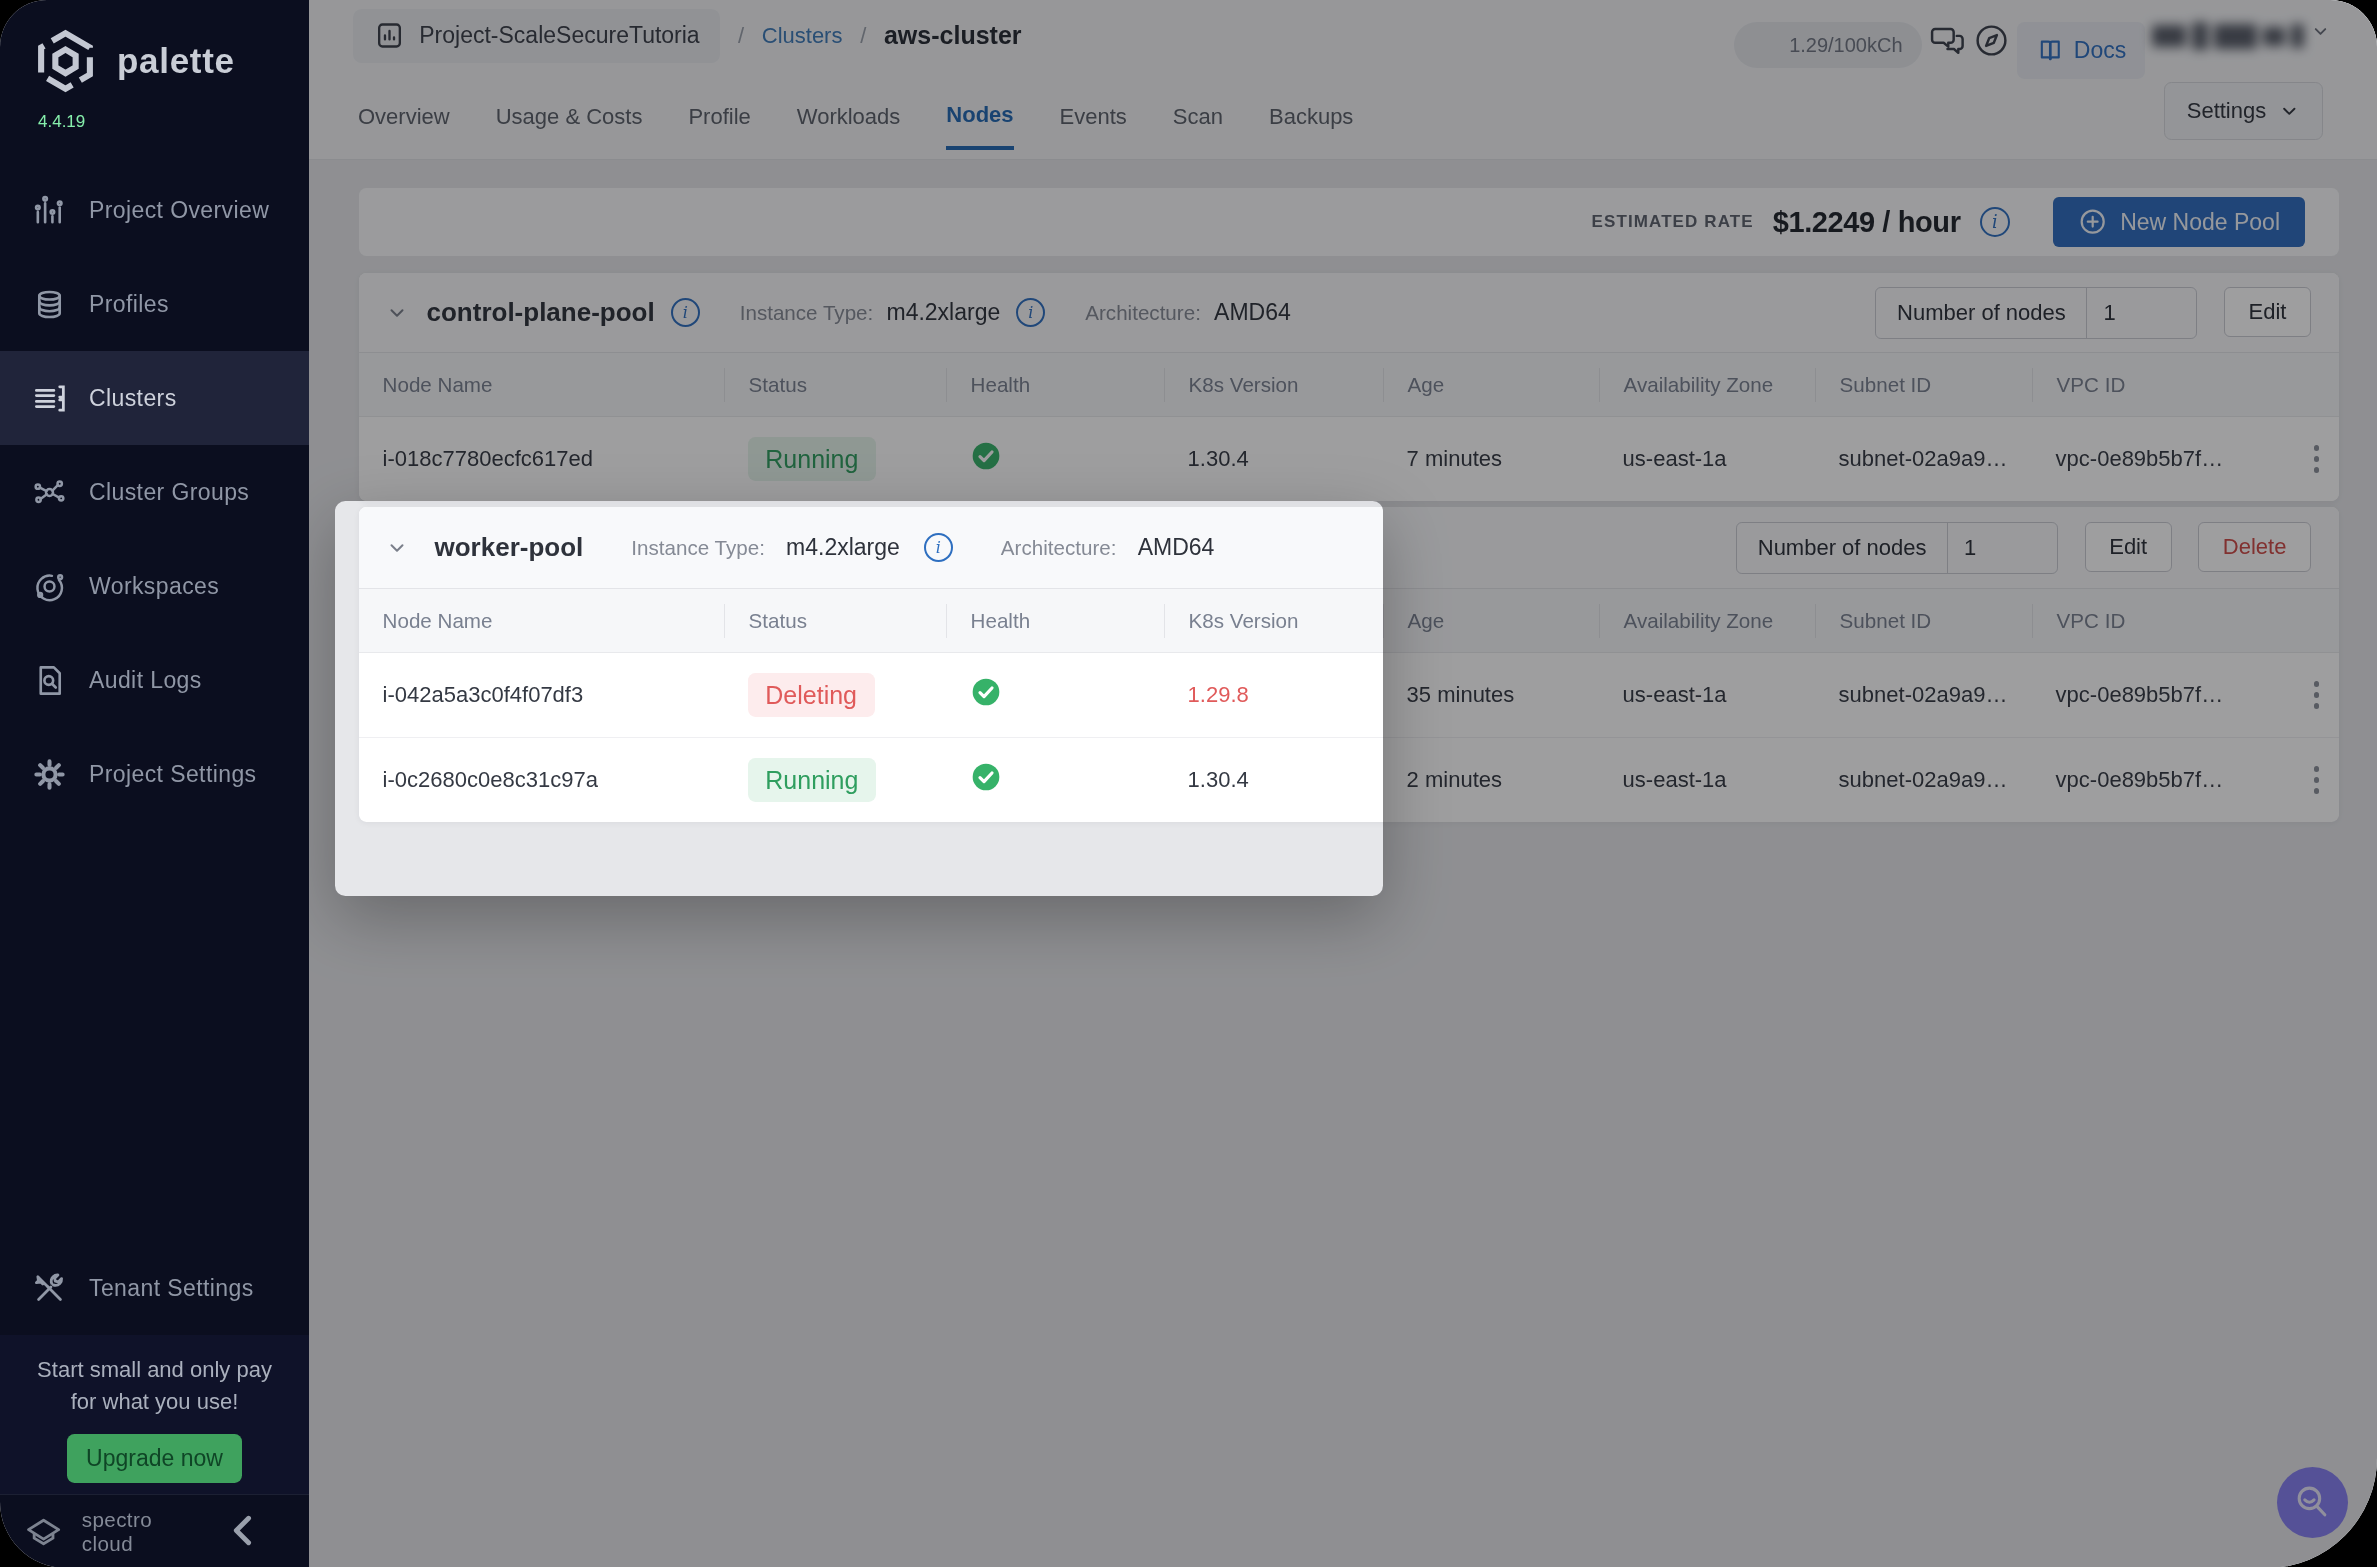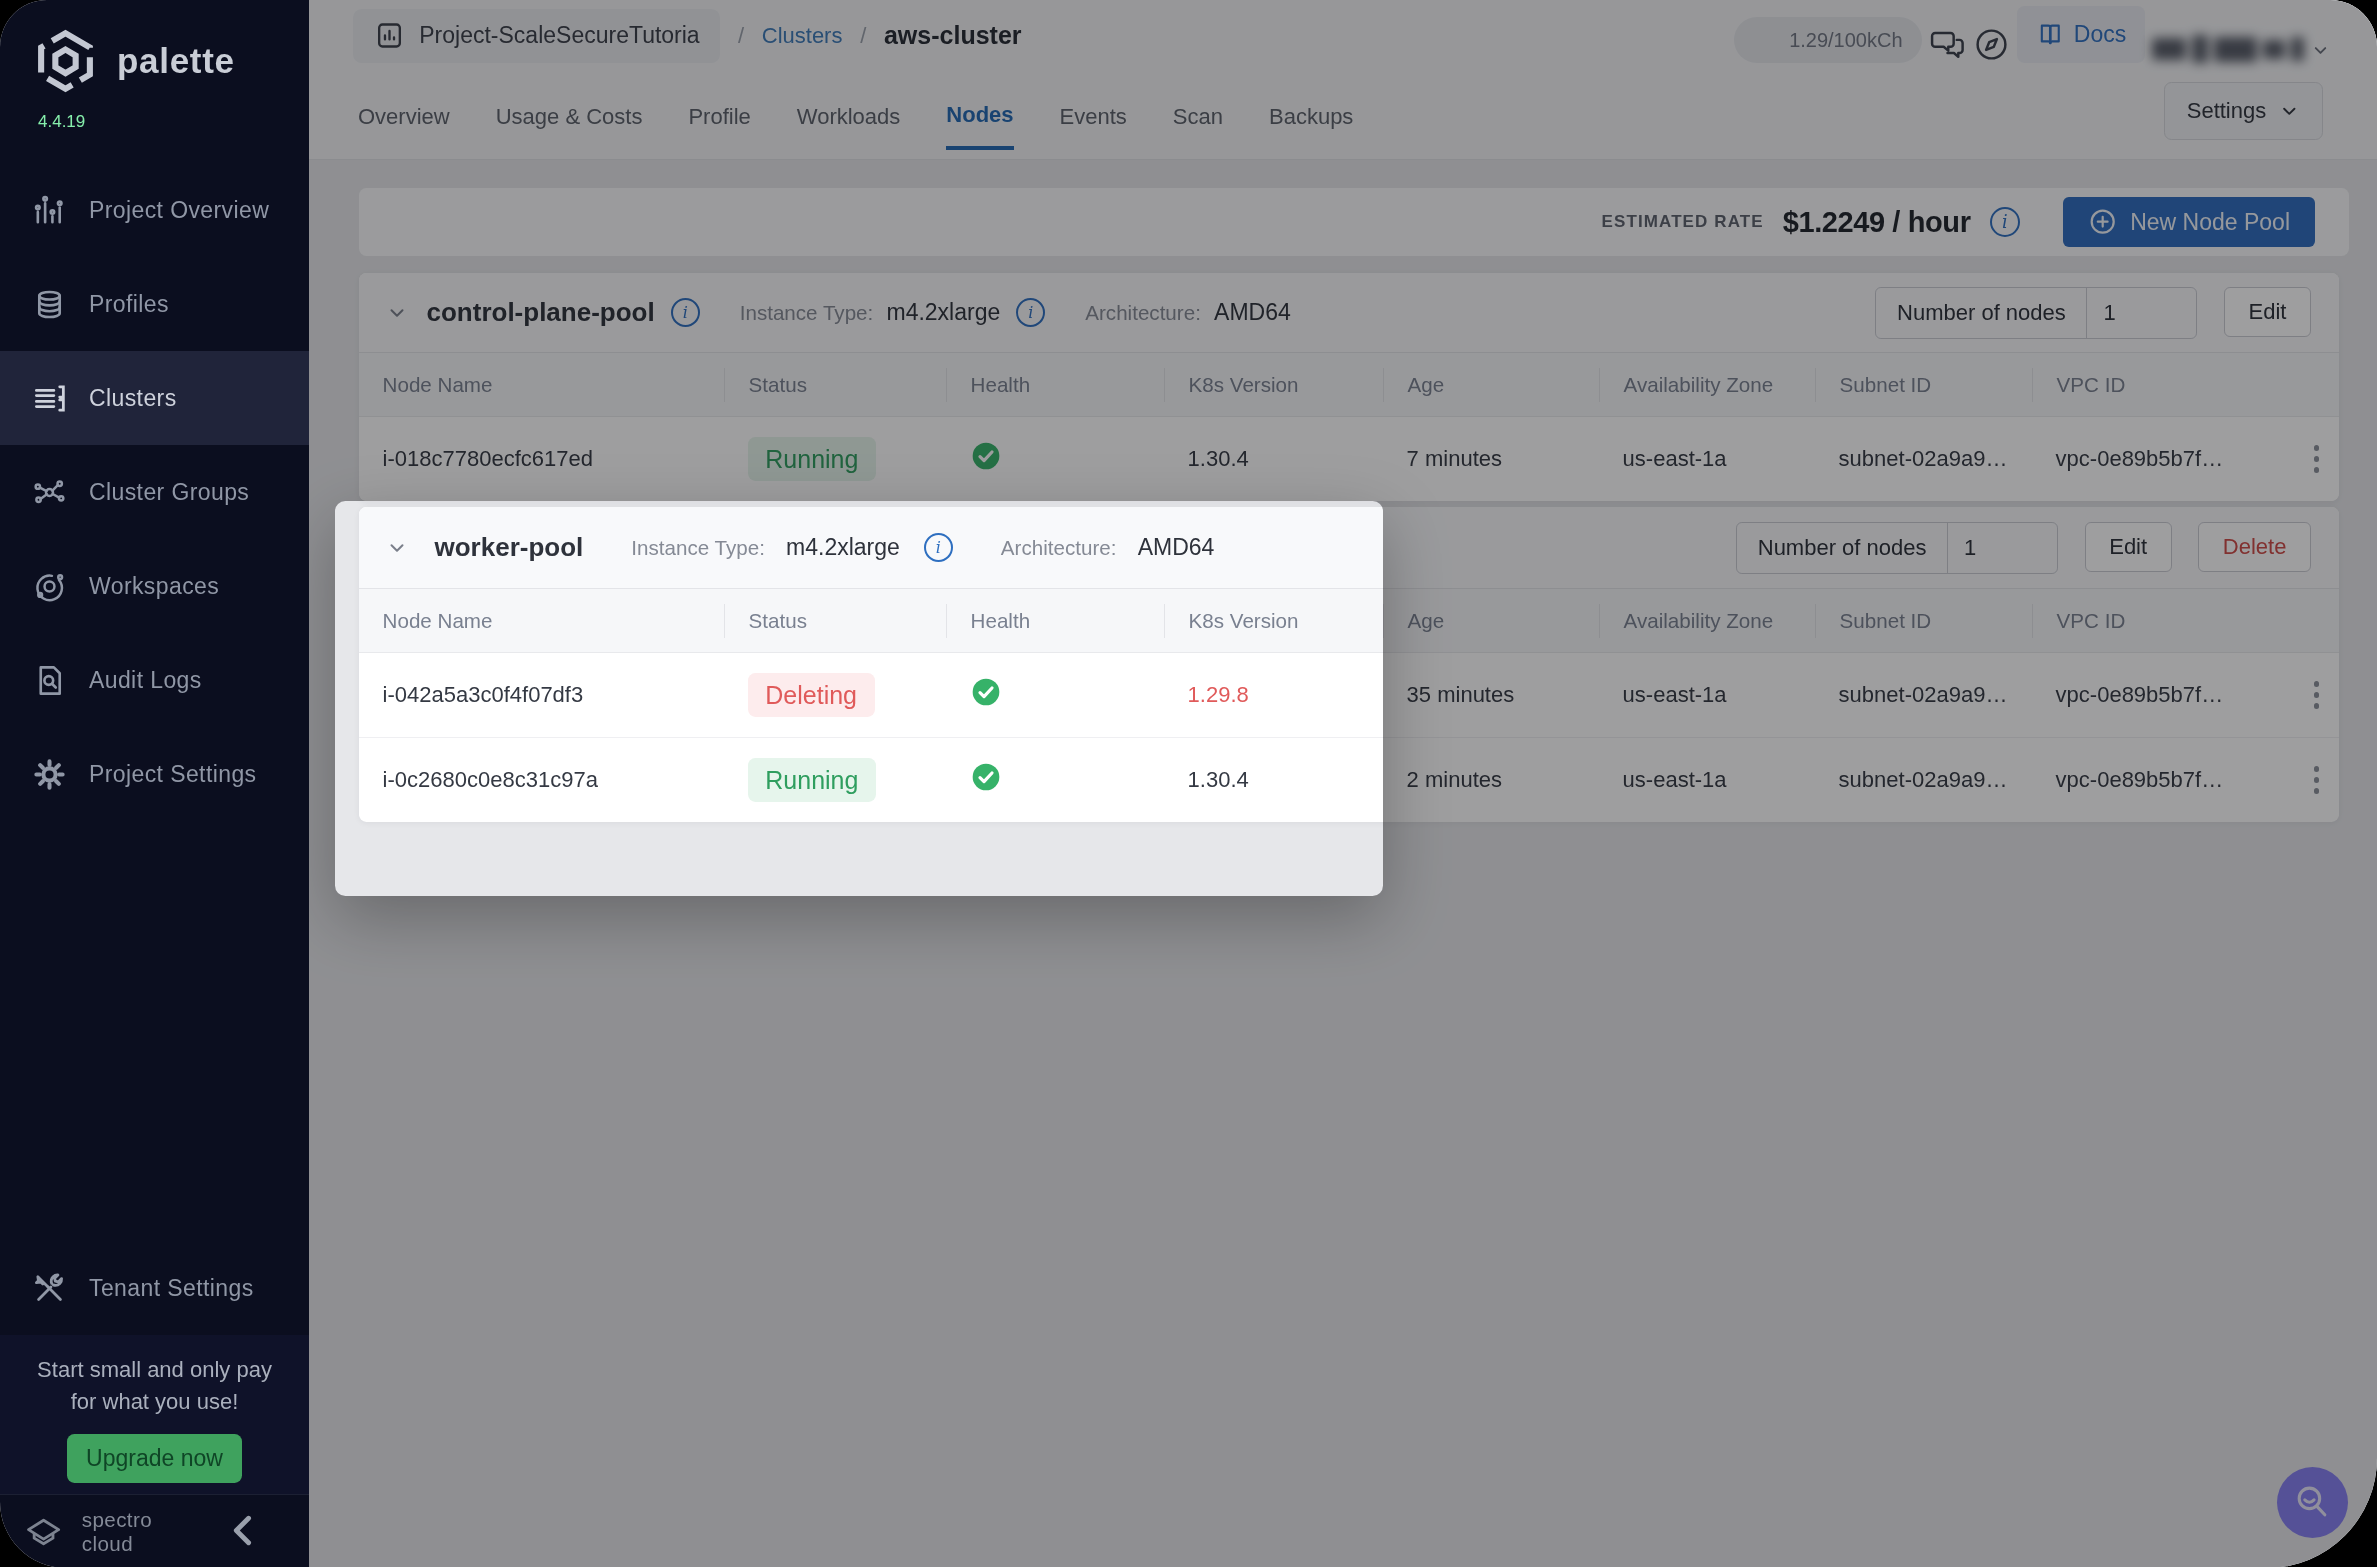--- a/index.html
+++ b/index.html
@@ -28,35 +28,35 @@
 
   
   .main{position:absolute;left:309px;top:0;right:0;bottom:0;background:#e6e7ea;overflow:hidden;}
   .topbar{position:absolute;left:0;top:0;right:0;height:159px;background:#f3f4f6;border-bottom:1.5px solid #e0e1e5;}
   .breadcrumb{position:absolute;left:44px;top:8.8px;height:54px;display:flex;align-items:center;gap:17.7px;}
   .crumb-pill{display:flex;align-items:center;gap:14.7px;height:54px;padding:0 20.6px;background:#e9ebef;border-radius:8.8px;cursor:pointer;}
   .crumb-project{font-size:23px;color:#3a3e48;font-weight:500;}
   .crumb-sep{font-size:22px;color:#9aa0aa;}
   .crumb-link{font-size:22px;color:#3d7ab8;cursor:pointer;}
   .crumb-current{font-size:25px;color:#262a33;font-weight:600;}
-  .top-right{position:absolute;right:47px;top:6px;height:57px;display:flex;align-items:flex-end;gap:7px;}
+  .top-right{position:absolute;right:47px;top:22px;height:57px;display:flex;align-items:flex-start;gap:7px;}
   .usage-pill{width:188px;height:46px;border-radius:23px;background:#e4e6ea;display:flex;align-items:center;justify-content:flex-end;padding-right:19px;box-sizing:border-box;font-size:20px;color:#707682;cursor:default;}
   .icon-btn{color:#3a3f4a;display:flex;align-items:center;cursor:pointer;}
   .docs-chip{height:57px;padding:0 19px;border-radius:7.4px;background:#e8eaf0;display:flex;align-items:center;gap:10.3px;cursor:pointer;}
   .docs-chip .docs-label{font-size:23px;color:#2e6fc0;font-weight:500;}
   .redacted{display:flex;align-items:center;gap:5.9px;filter:blur(5.2px);}
   .redacted i{display:block;background:#565b66;border-radius:2.9px;}
   .caret{color:#6a6f7a;}
   .tabs{position:absolute;left:49px;top:84px;height:66px;display:flex;gap:46px;}
   .tab{font-size:22px;color:#5b6069;display:flex;align-items:center;height:66px;box-sizing:border-box;cursor:pointer;}
   .tab.active{color:#2268b2;font-weight:600;border-bottom:4.4px solid #2268b2;}
   .settings-btn{position:absolute;right:54px;top:82px;height:56px;padding:0 22px;border:1.5px solid #d5d7dc;border-radius:7.4px;background:#eef0f3;display:flex;align-items:center;gap:13.2px;font-size:22px;color:#30343d;cursor:pointer;}
 
   .content{position:absolute;left:0;top:160px;right:0;bottom:0;}
-  .ratebar{position:absolute;left:50px;right:28px;top:28px;height:68px;background:#fafbfc;border-radius:7.4px;display:flex;align-items:center;justify-content:flex-end;padding-right:34px;box-sizing:border-box;gap:19px;}
+  .ratebar{position:absolute;left:50px;right:38px;top:28px;height:68px;background:#fafbfc;border-radius:7.4px;display:flex;align-items:center;justify-content:flex-end;padding-right:34px;box-sizing:border-box;gap:19px;}
   .rate-label{font-size:17px;letter-spacing:1.1px;color:#5d626d;font-weight:600;}
   .rate-value{font-size:29px;font-weight:700;color:#1f232b;letter-spacing:-0.4px;}
   .info-i{width:26.5px;height:26.5px;border:2.2px solid #2e6fc0;border-radius:50%;color:#2e6fc0;font-family:"DejaVu Serif",serif;font-style:italic;font-size:17.7px;display:inline-flex;align-items:center;justify-content:center;flex:0 0 auto;cursor:pointer;}
   .new-pool-btn{margin-left:23.6px;height:50px;padding:0 25px;border:none;border-radius:5.9px;background:#2d6cbf;color:#f2f5fa;font-size:23px;font-weight:500;display:flex;align-items:center;gap:13.2px;cursor:pointer;}
 
   .pool-card{position:absolute;left:50px;right:38px;background:#ffffff;border-radius:7.4px;box-shadow:0 1.5px 5.9px rgba(30,35,50,.06);}
   .pool-card.control{top:113px;height:228px;}
   .pool-card.worker{top:347px;height:314px;}
   .pool-head{height:79px;display:flex;align-items:center;background:#f8f9fb;border-radius:7.4px 7.4px 0 0;padding-left:26.5px;box-sizing:border-box;}
   .pool-card.worker .pool-head{height:81px;gap:8px;}

